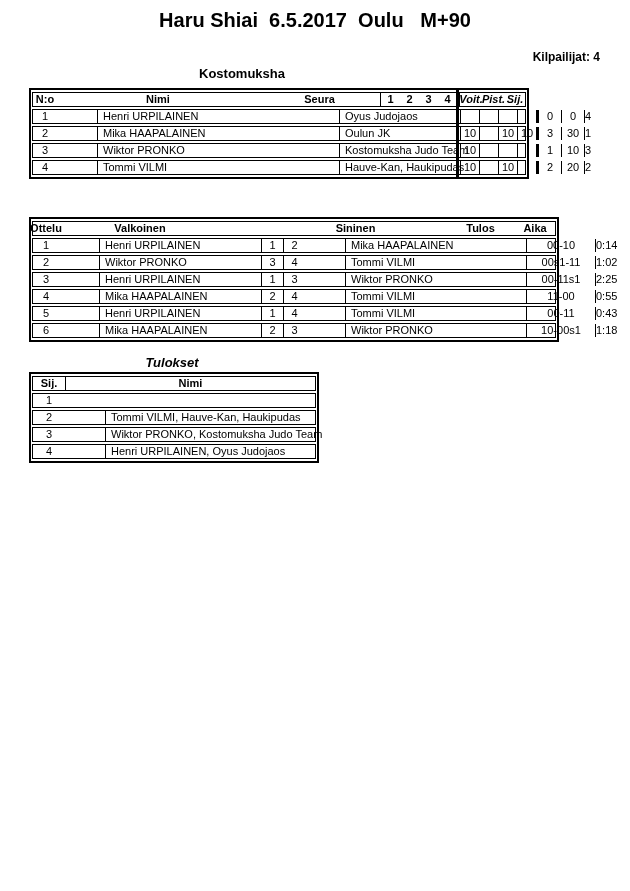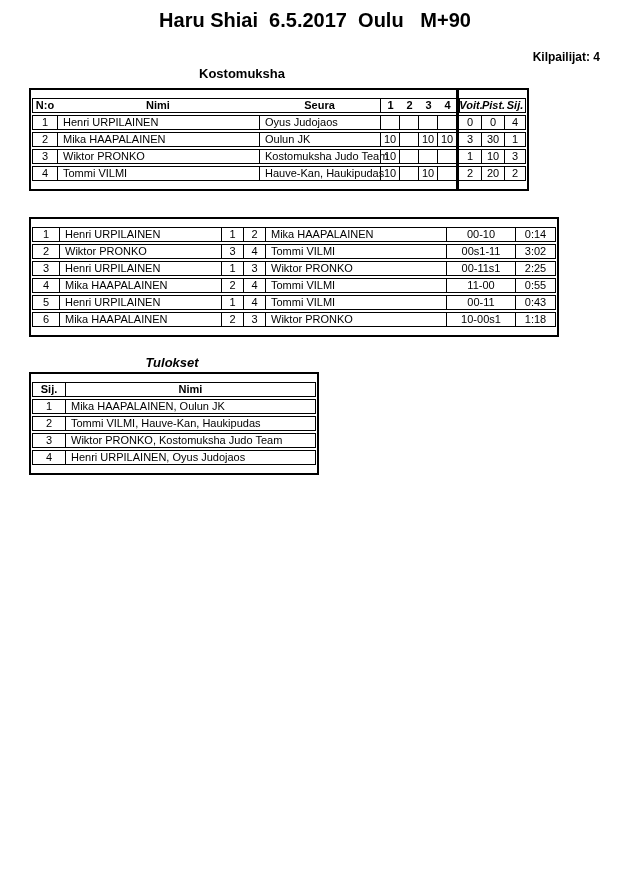--- a/index.html
+++ b/index.html
@@ -18,37 +18,37 @@
   .sec-heading{
     position:absolute;transform:translateX(-50%);
     font-size:13px;font-weight:bold;white-space:nowrap;
   }
   #h-kilpailijat{left:242px;top:66px;}
   #h-ottelut{left:295px;top:196px;margin-top:42px;}
   #h-tulokset{left:172px;top:355px;font-style:italic;}
 
   .tbl{
     position:absolute;border:2px solid #000;background:#fff;
-    padding:8px 1px;display:flex;flex-direction:column;row-gap:2px;
+    padding:2px 1px;display:flex;flex-direction:column;row-gap:2px;
   }
   #t-kilpailijat{left:29px;top:88px;width:494px;}
   #t-ottelut{left:29px;top:217px;width:524px;}
   #t-tulokset{left:29px;top:372px;width:284px;}
 
   .row{
     display:flex;border:1px solid #000;height:15px;box-sizing:border-box;
     flex:none;background:#fff;
   }
   .cell{
     box-sizing:border-box;display:flex;align-items:center;flex:none;
     font-size:11px;line-height:13px;white-space:nowrap;overflow:visible;
     justify-content:center;
   }
   .cell:not(:first-child){border-left:1px solid #000;}
-  .cell.name{justify-content:flex-start;padding-left:5px;}
+  .cell.name{justify-content:flex-start;padding-left:5px;margin-left:40px;}
   .hdr .cell, .hband span{font-weight:bold;}
   .hband{display:flex;width:100%;height:100%;align-items:center;}
   .hband span{
     flex:none;text-align:center;font-size:11px;line-height:13px;
     white-space:nowrap;display:flex;align-items:center;justify-content:center;
   }
 
   
   .kt .c-no{width:24px}
   .kt .c-nimi{width:202px}
@@ -175,39 +175,52 @@
     <div class="cell c-pist">20</div>
     <div class="cell c-sij">2</div>
   </div>
 
   <div class="vrule"></div>
 </div>
 
 <div class="sec-heading" id="h-ottelut">Ottelut</div>
 
 <div class="tbl ot" id="t-ottelut">
+  <div class="row hdr">
+    <div class="cell band">
+      <div class="hband">
+        <span class="s1">Ottelu</span>
+        <span class="s2">Valkoinen</span>
+        <span class="s3"></span>
+        <span class="s4"></span>
+        <span class="s5">Sininen</span>
+        <span class="s6">Tulos</span>
+        <span class="s7">Aika</span>
+      </div>
+    </div>
+  </div>
 
   <div class="row">
     <div class="cell c-mno">1</div>
     <div class="cell c-valk name">Henri URPILAINEN</div>
     <div class="cell c-wn">1</div>
     <div class="cell c-bn">2</div>
     <div class="cell c-sin name">Mika HAAPALAINEN</div>
     <div class="cell c-tul">00-10</div>
     <div class="cell c-aika">0:14</div>
   </div>
 
   <div class="row">
     <div class="cell c-mno">2</div>
     <div class="cell c-valk name">Wiktor PRONKO</div>
     <div class="cell c-wn">3</div>
     <div class="cell c-bn">4</div>
     <div class="cell c-sin name">Tommi VILMI</div>
     <div class="cell c-tul">00s1-11</div>
-    <div class="cell c-aika">3:02</div>
+    <div class="cell c-aika">1:02</div>
   </div>
 
   <div class="row">
     <div class="cell c-mno">3</div>
     <div class="cell c-valk name">Henri URPILAINEN</div>
     <div class="cell c-wn">1</div>
     <div class="cell c-bn">3</div>
     <div class="cell c-sin name">Wiktor PRONKO</div>
     <div class="cell c-tul">00-11s1</div>
     <div class="cell c-aika">2:25</div>
@@ -246,21 +259,20 @@
 
 <div class="sec-heading" id="h-tulokset">Tulokset</div>
 
 <div class="tbl tt" id="t-tulokset">
   <div class="row hdr">
     <div class="cell c-sij">Sij.</div>
     <div class="cell c-nimi">Nimi</div>
   </div>
   <div class="row">
     <div class="cell c-sij">1</div>
-    <div class="cell c-nimi name">Mika HAAPALAINEN, Oulun JK</div>
   </div>
   <div class="row">
     <div class="cell c-sij">2</div>
     <div class="cell c-nimi name">Tommi VILMI, Hauve-Kan, Haukipudas</div>
   </div>
   <div class="row">
     <div class="cell c-sij">3</div>
     <div class="cell c-nimi name">Wiktor PRONKO, Kostomuksha Judo Team</div>
   </div>
   <div class="row">

